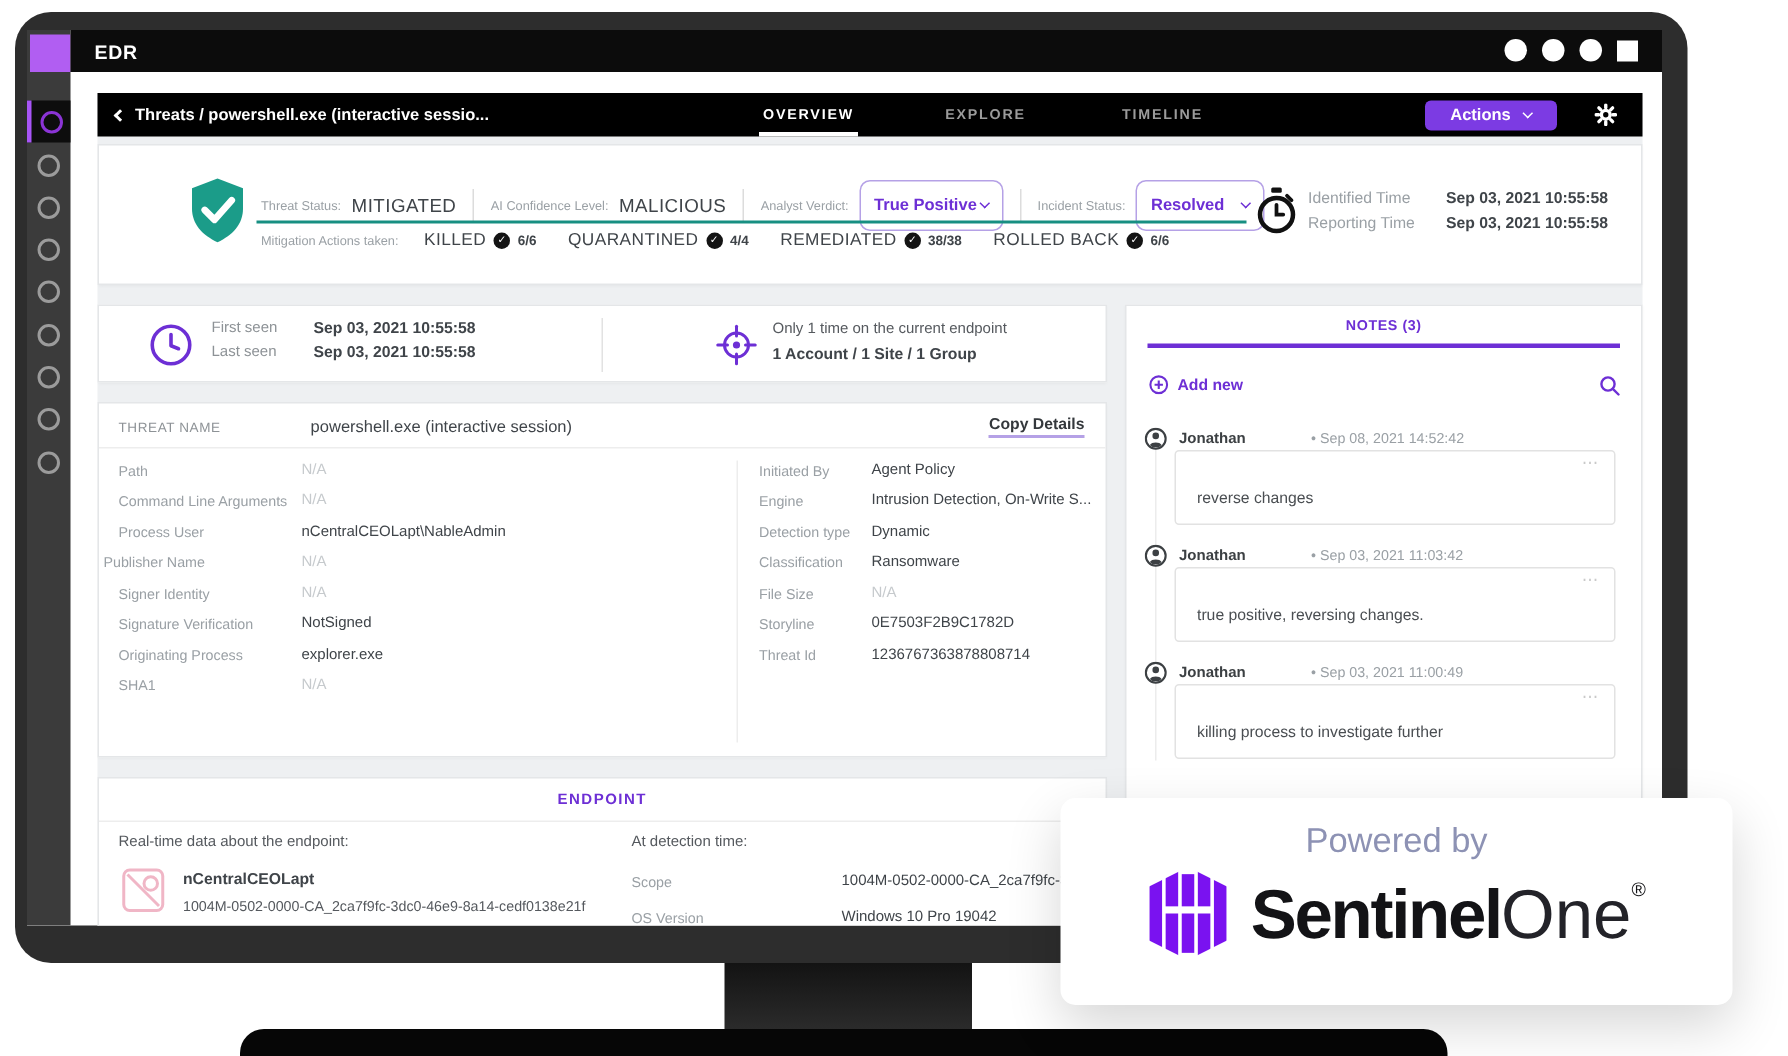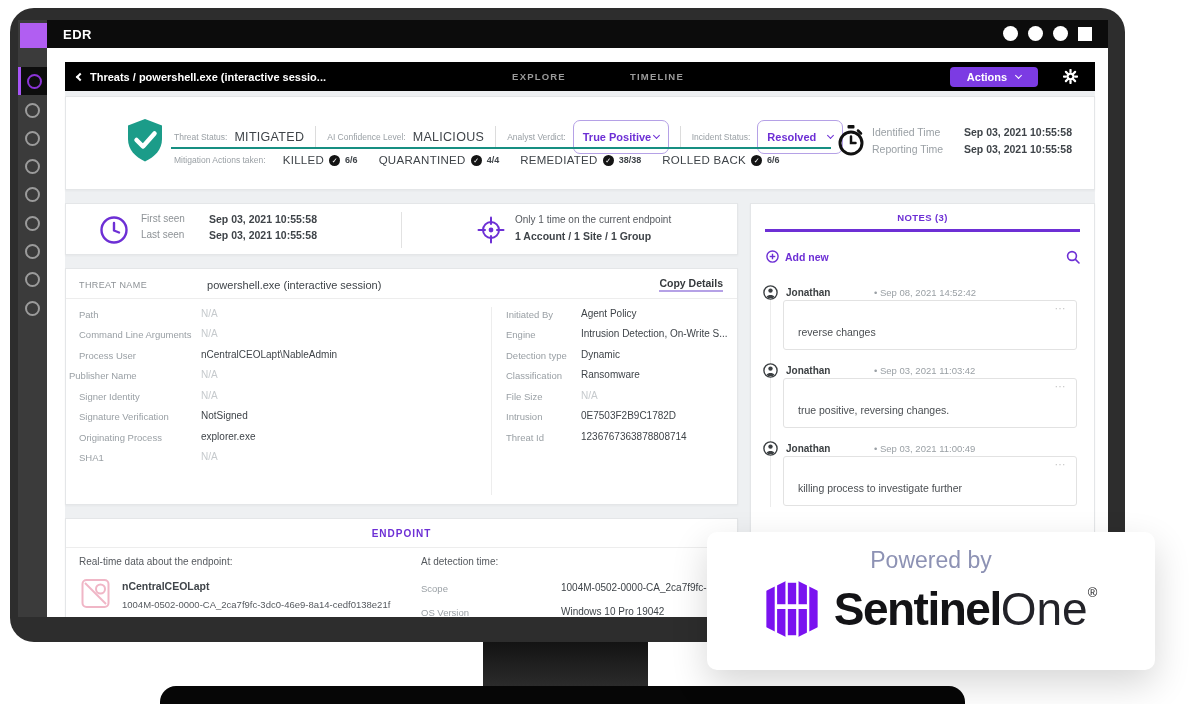--- a/index.html
+++ b/index.html
@@ -173,20 +173,21 @@
       </div>
 
       <div class="app">
 
         <div class="navbar">
           <div class="breadcrumb">
             <span class="chev-left"></span>
             <span>Threats / powershell.exe (interactive sessio...</span>
           </div>
           <div class="nav-tabs">
+            <div class="nav-tab active">OVERVIEW</div>
             <div class="nav-tab">EXPLORE</div>
             <div class="nav-tab">TIMELINE</div>
           </div>
           <div class="actions-btn">
             <span>Actions</span>
             <span class="chev-down"></span>
           </div>
           <div class="nav-gear">
             <svg width="15" height="15" viewBox="0 0 16 16">
               <g stroke="#fff" stroke-width="2.4" stroke-linecap="round">
@@ -337,21 +338,21 @@
           <span class="drow-label" style="left:440px;top:40px">Initiated By</span>
           <span class="drow-value dvalue" style="left:515px;top:39px">Agent Policy</span>
           <span class="drow-label" style="left:440px;top:60px">Engine</span>
           <span class="drow-value dvalue" style="left:515px;top:59px">Intrusion Detection, On-Write S...</span>
           <span class="drow-label" style="left:440px;top:81px">Detection type</span>
           <span class="drow-value dvalue" style="left:515px;top:80px">Dynamic</span>
           <span class="drow-label" style="left:440px;top:101px">Classification</span>
           <span class="drow-value dvalue" style="left:515px;top:100px">Ransomware</span>
           <span class="drow-label" style="left:440px;top:122px">File Size</span>
           <span class="drow-value dvalue na" style="left:515px;top:121px">N/A</span>
-          <span class="drow-label" style="left:440px;top:142px">Intrusion</span>
+          <span class="drow-label" style="left:440px;top:142px">Storyline</span>
           <span class="drow-value dvalue" style="left:515px;top:141px">0E7503F2B9C1782D</span>
           <span class="drow-label" style="left:440px;top:163px">Threat Id</span>
           <span class="drow-value dvalue" style="left:515px;top:162px">1236767363878808714</span>
         </div>
 
         <div class="card" id="card-endpoint">
           <div class="ep-title">ENDPOINT</div>
           <div class="ep-div"></div>
           <div class="ep-sub" style="left:13px">Real-time data about the endpoint:</div>
           <div class="ep-sub" style="left:355px">At detection time:</div>

